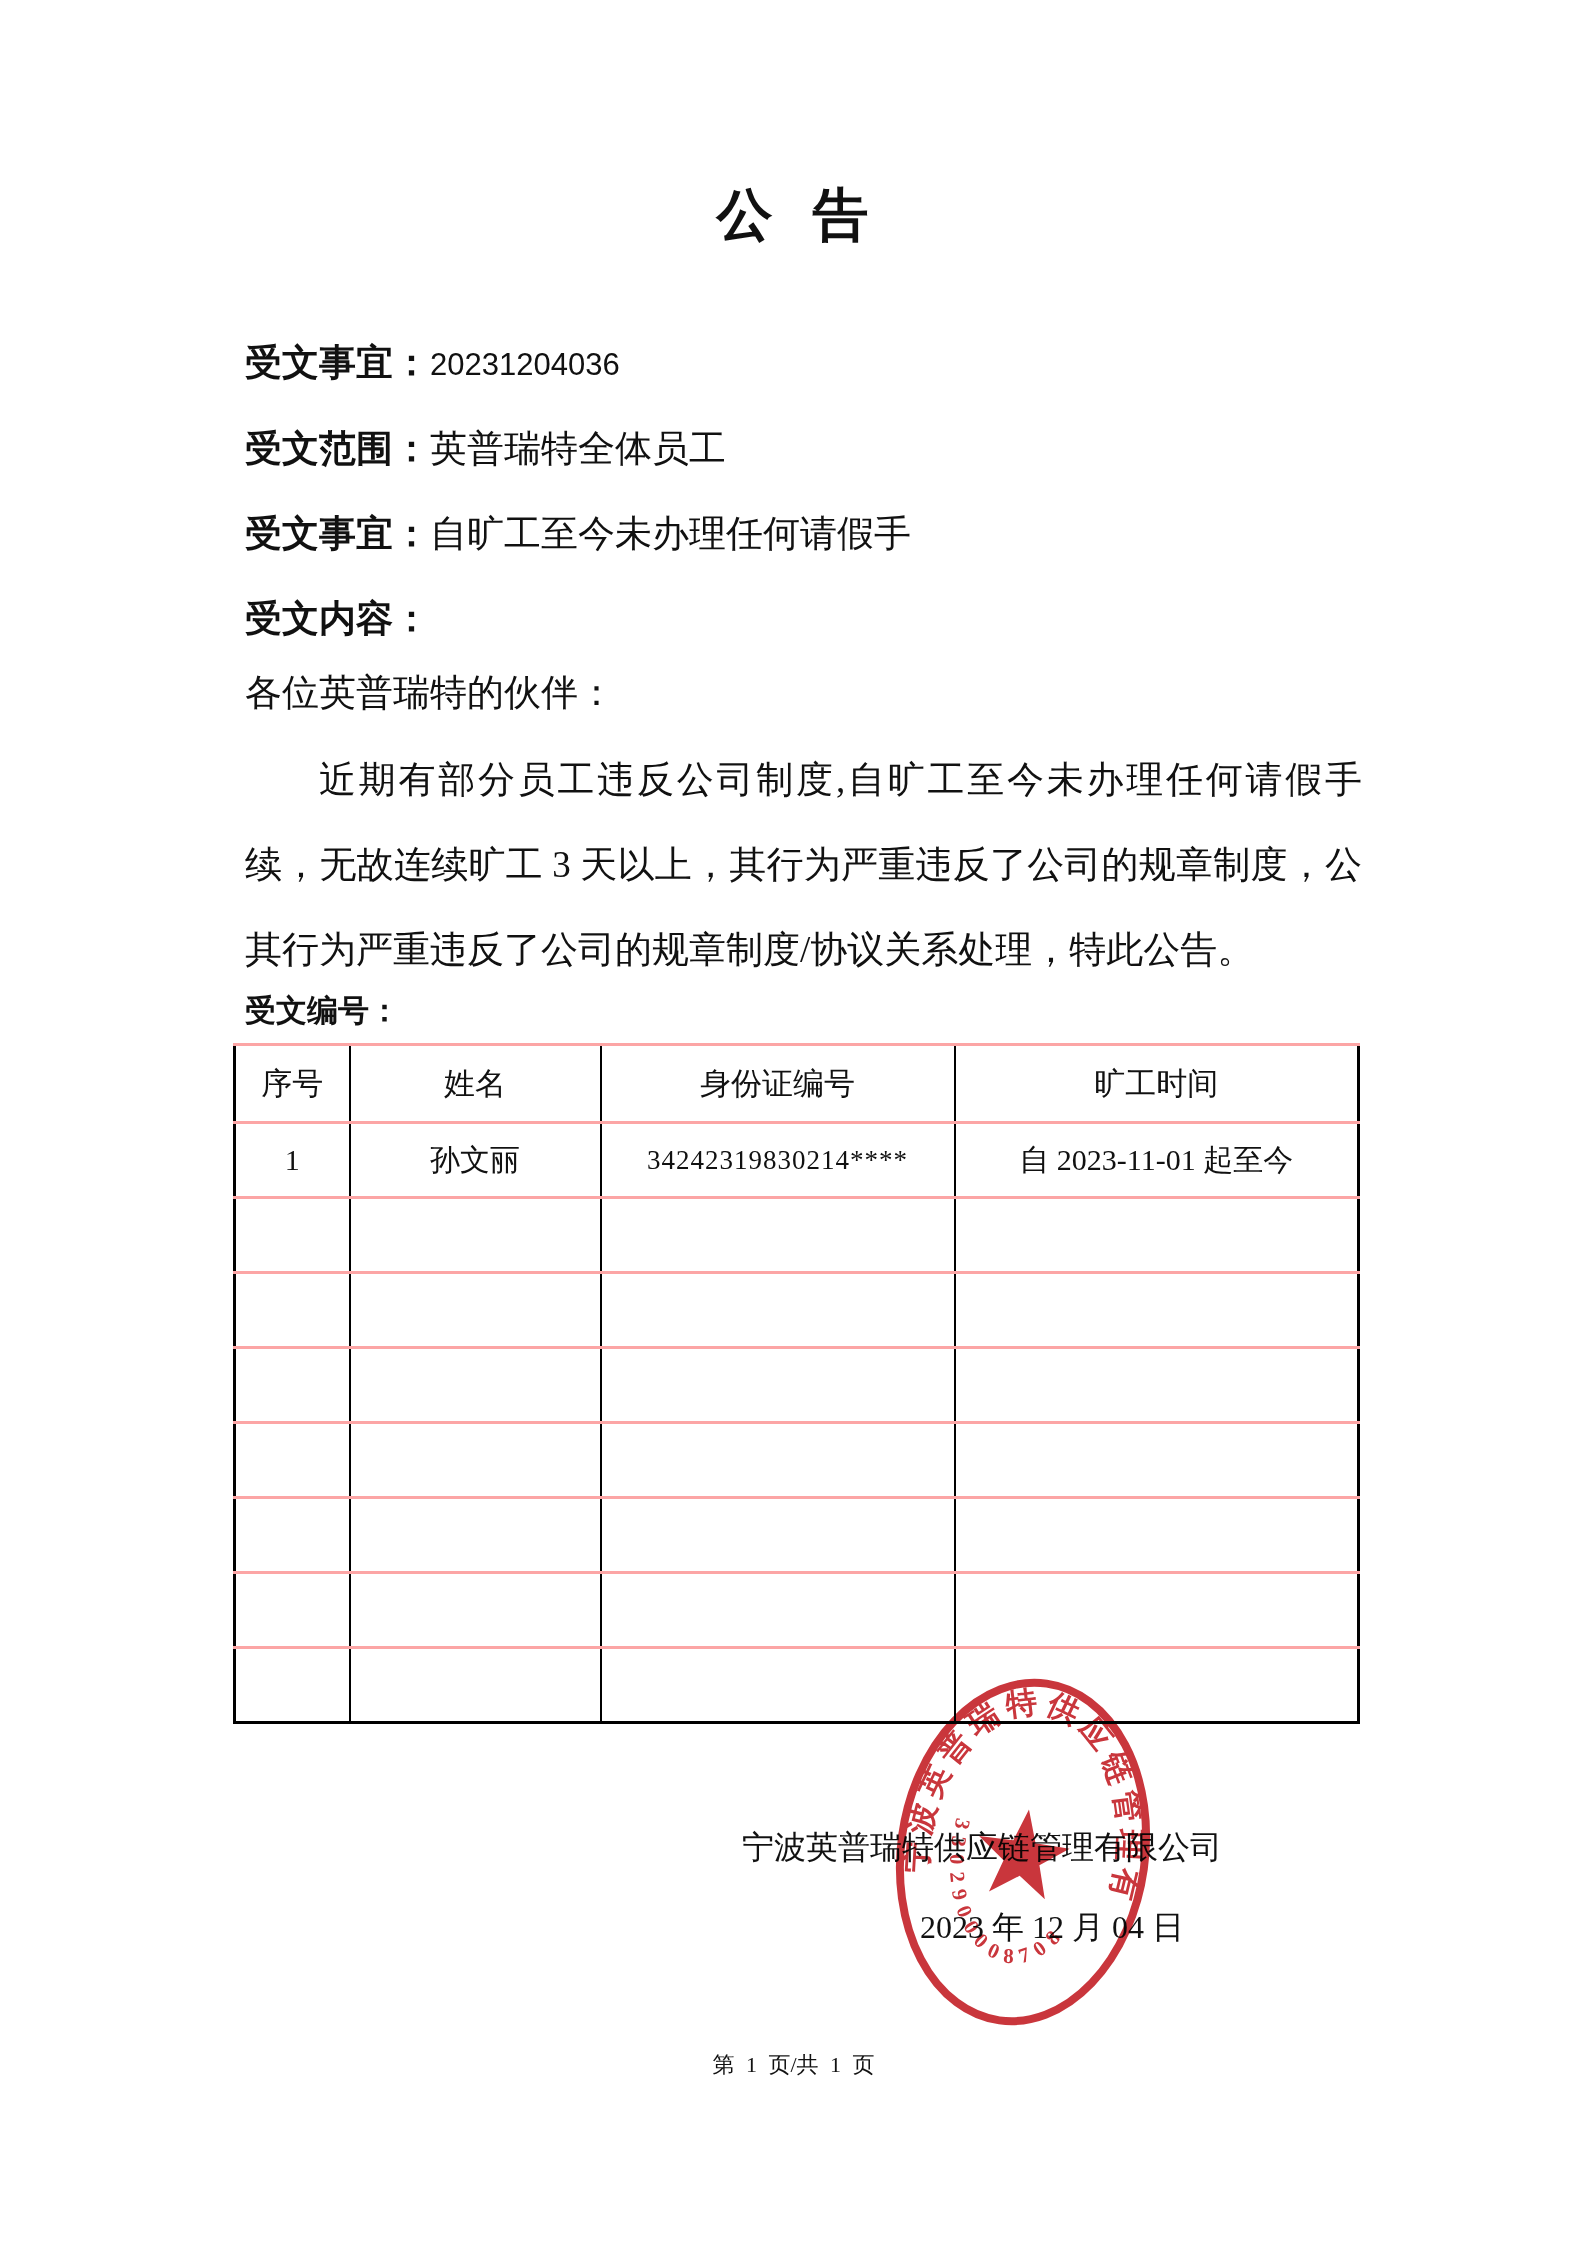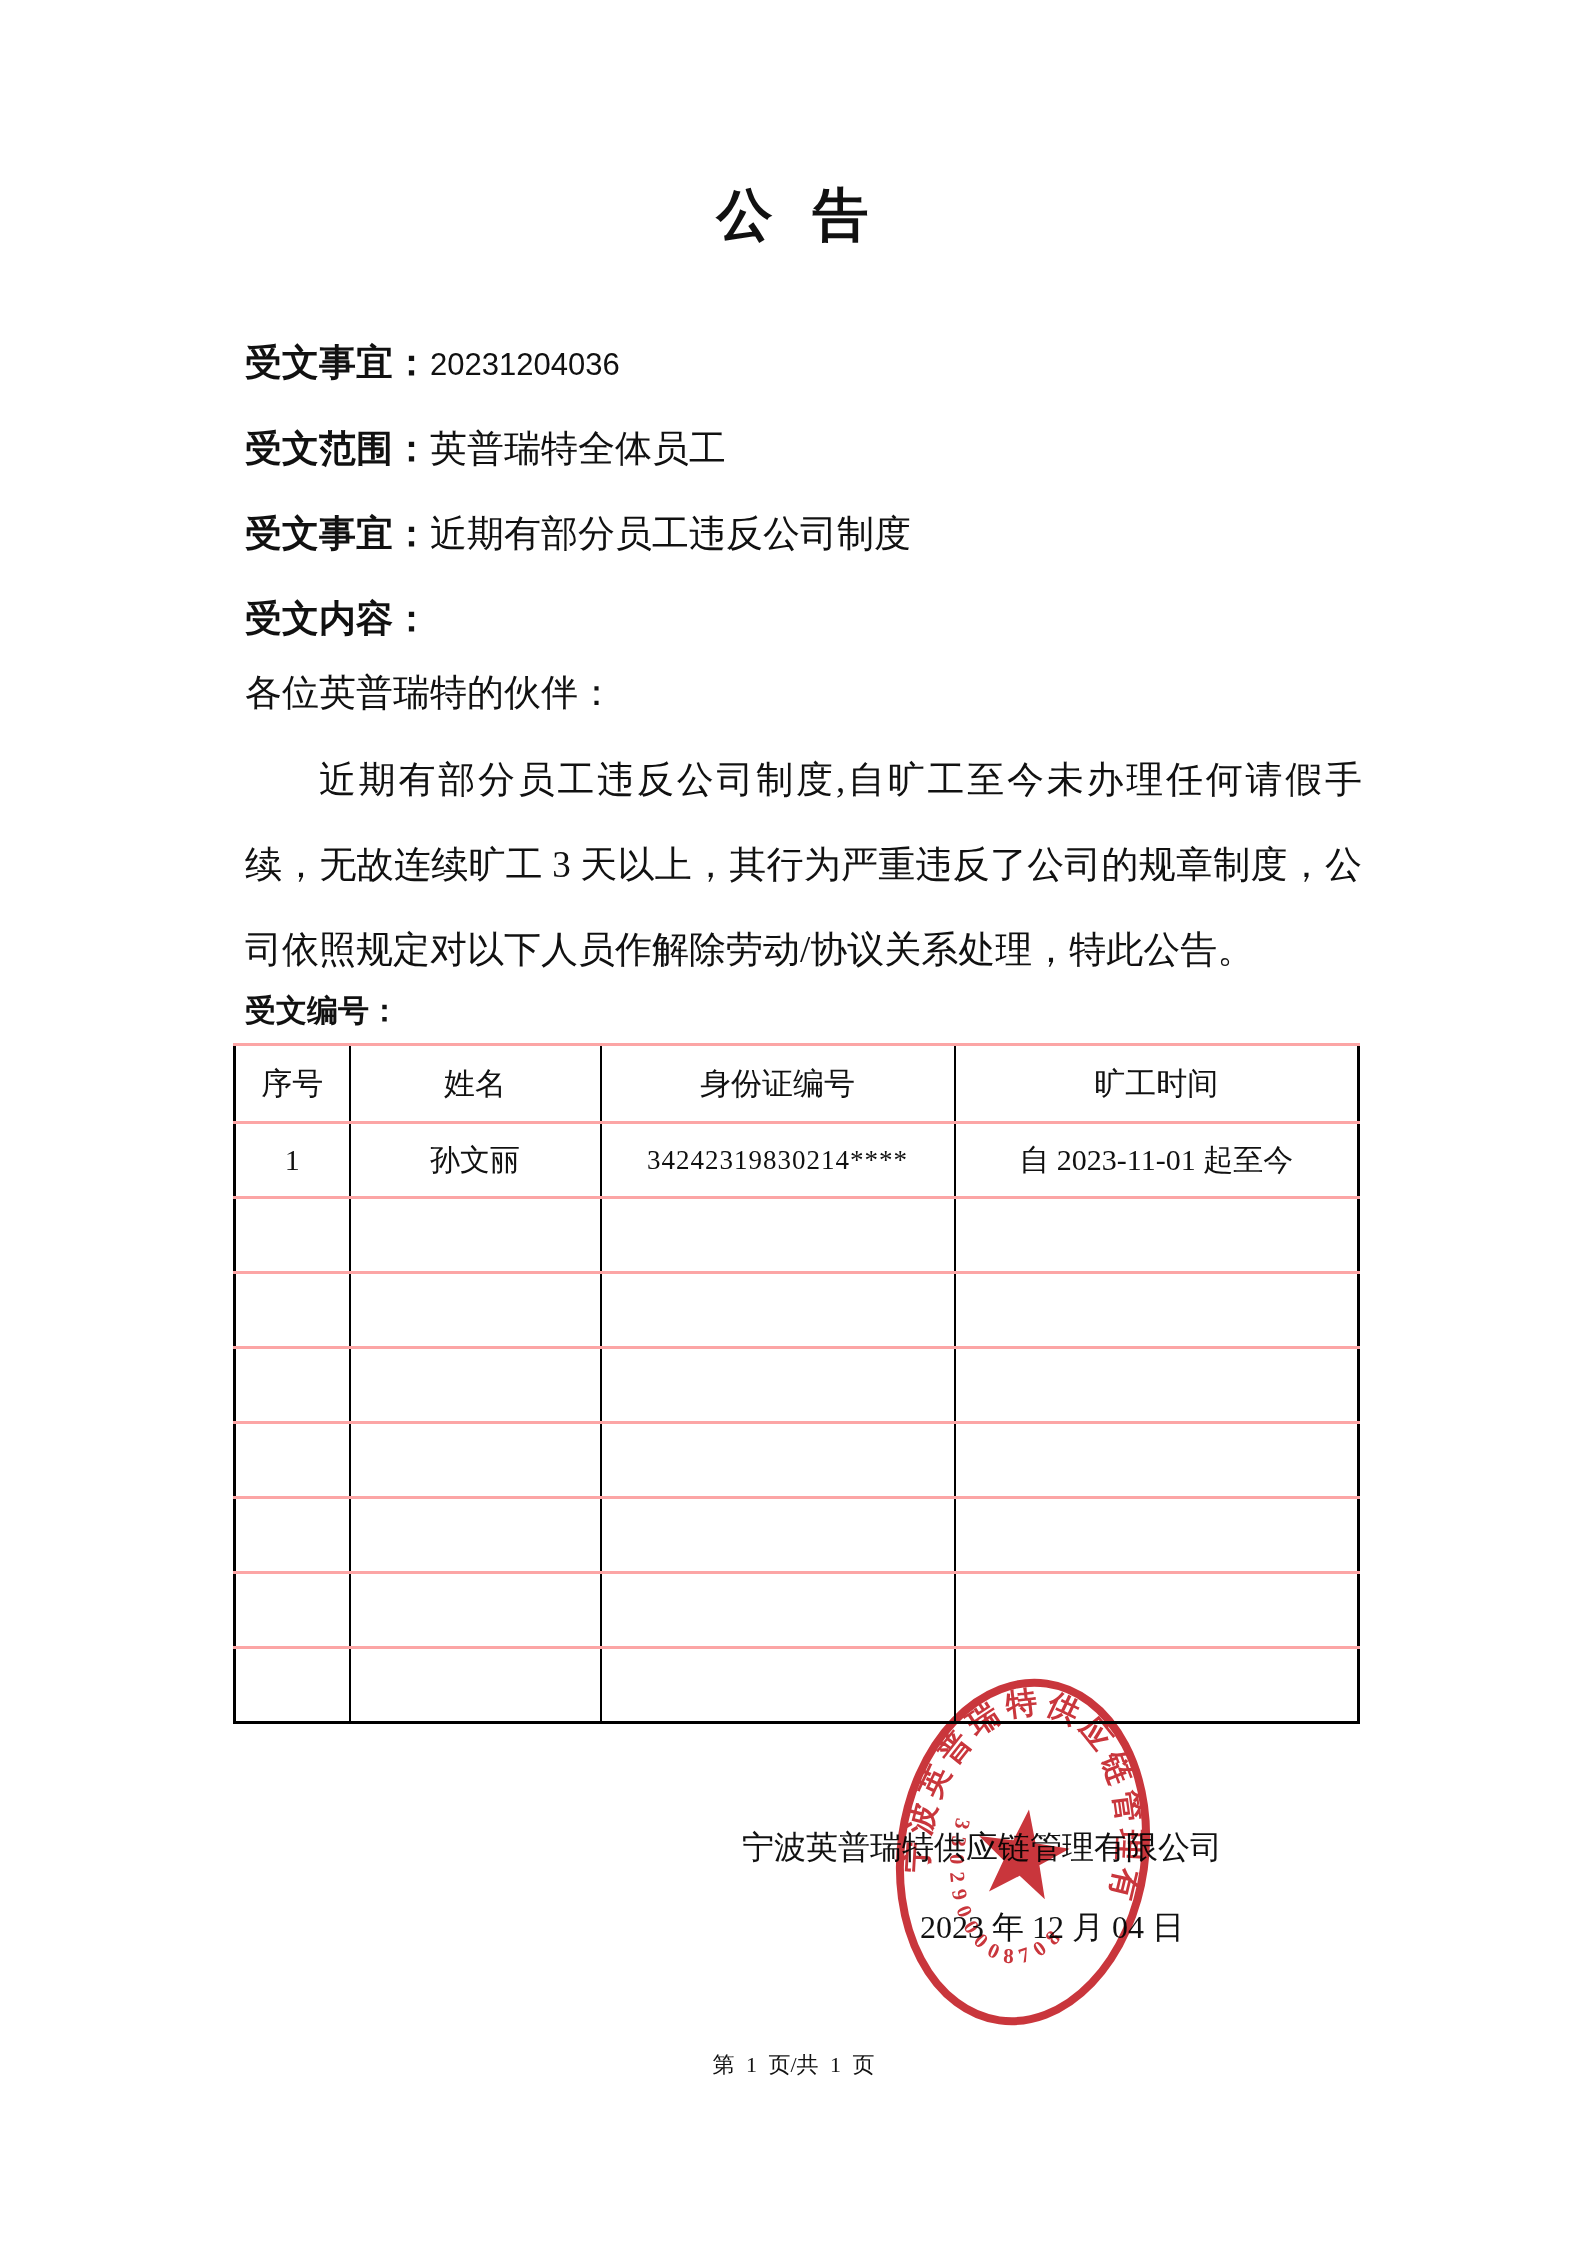--- a/index.html
+++ b/index.html
@@ -124,31 +124,31 @@
 
   <div class="doc-title">公 告</div>
 
   <div class="field-line" style="top:338px">
     <span class="field-label">受文事宜：</span><span class="field-value numeric">20231204036</span>
   </div>
   <div class="field-line" style="top:424px">
     <span class="field-label">受文范围：</span><span class="field-value">英普瑞特全体员工</span>
   </div>
   <div class="field-line" style="top:509px">
-    <span class="field-label">受文事宜：</span><span class="field-value">近期有部分员工违反公司制度</span>
+    <span class="field-label">受文事宜：</span><span class="field-value">自旷工至今未办理任何请假手</span>
   </div>
   <div class="field-line" style="top:594px">
     <span class="field-label">受文内容：</span><span class="field-value"></span>
   </div>
 
   <div class="salutation">各位英普瑞特的伙伴：</div>
 
   <div class="body-line justify indent" style="top:755px">近期有部分员工违反公司制度,自旷工至今未办理任何请假手</div>
   <div class="body-line justify" style="top:840px">续，无故连续旷工 3 天以上，其行为严重违反了公司的规章制度，公</div>
-  <div class="body-line" style="top:925px">司依照规定对以下人员作解除劳动/协议关系处理，特此公告。</div>
+  <div class="body-line" style="top:925px">其行为严重违反了公司的规章制度/协议关系处理，特此公告。</div>
 
   <div class="list-label">受文编号：</div>
 
   <table class="roster">
     <colgroup>
       <col style="width:115px">
         <col style="width:251px">
         <col style="width:354px">
         <col style="width:404px">
     </colgroup>

